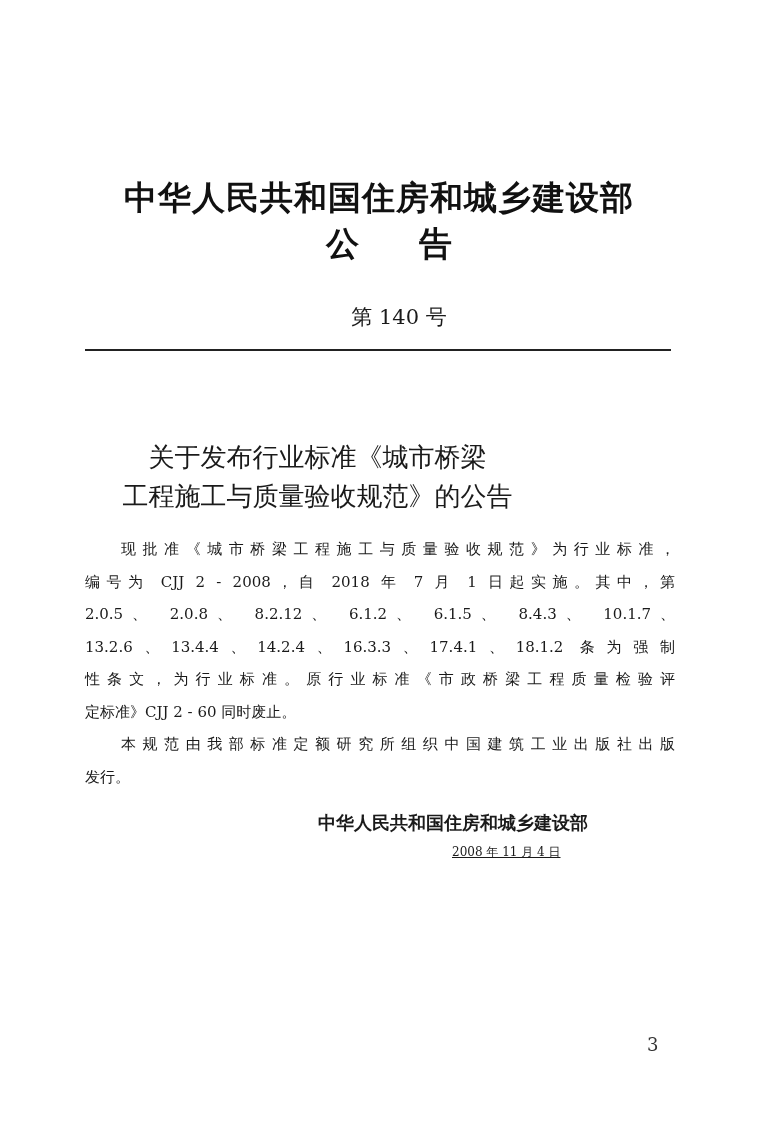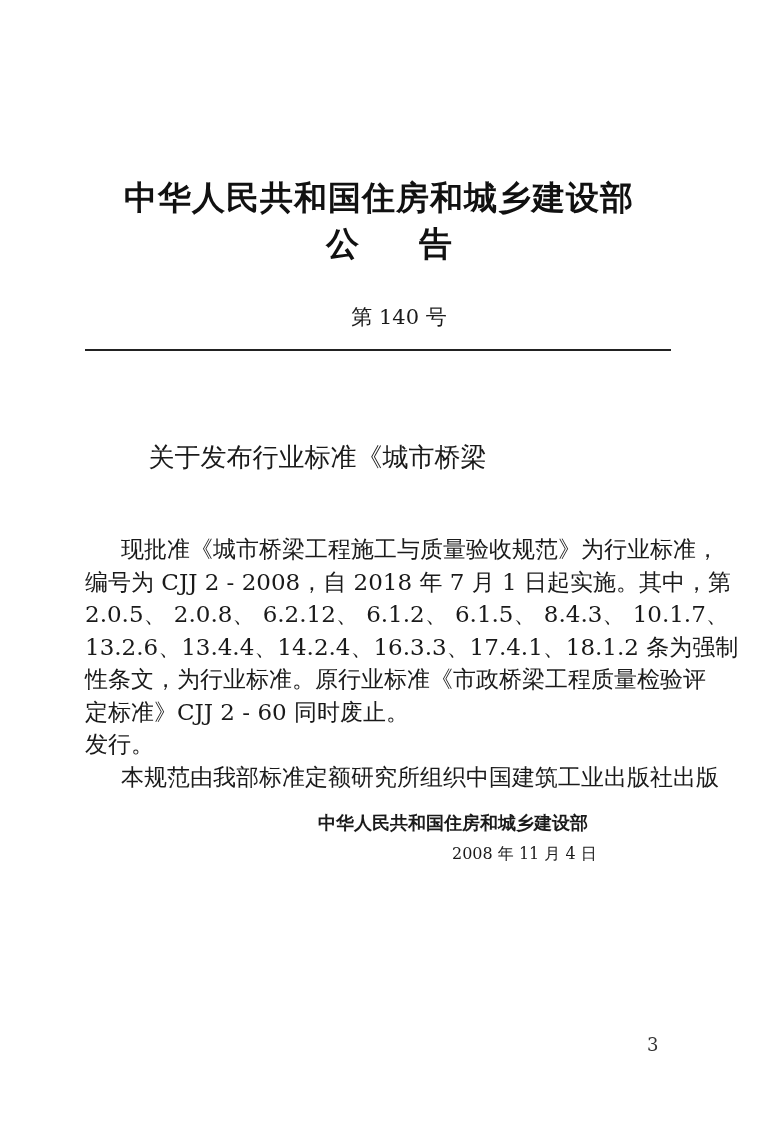--- a/index.html
+++ b/index.html
@@ -35,58 +35,59 @@
     height: 2px; background: #222;
   }
   .notice-heading {
     position: absolute; left: 0; width: 635px; top: 418px;
     text-align: center; font-size: 26px; line-height: 39px;
     color: #1a1a1a;
     margin-top: 20px;
   }
   .body-text {
     position: absolute; left: 85px; width: 590px; top: 533px;
-    font-size: 23px; line-height: 32.5px; color: #1a1a1a;
+    font-size: 15px; line-height: 32.5px; color: #1a1a1a;
   }
   .body-text .line { white-space: nowrap; text-align: justify; text-align-last: justify; display: block; }
   .body-text .line.last { text-align-last: left; }
   .body-text .indent { padding-left: 36px; }
   .signature-org {
     position: absolute; left: 318px; top: 811px;
     font-family: "DejaVu Sans", "Liberation Sans", sans-serif;
     font-weight: bold; font-size: 18px; color: #1a1a1a;
   }
   .signature-date {
     position: absolute; left: 452px; top: 844px;
-    font-size: 16px; color: #1a1a1a;
+    font-size: 12px; color: #1a1a1a; text-decoration: underline;
   }
   .page-number {
     position: absolute; left: 647px; top: 1034px;
     font-size: 18px; color: #333;
   }
 </style>
 </head>
 <body>
 
 <div class="ministry-title">中华人民共和国住房和城乡建设部</div>
 <div class="notice-label">公告</div>
 <div class="issue-number">第 140 号</div>
 <div class="rule"></div>
 
 <div class="notice-heading">
   <div>关于发布行业标准《城市桥梁</div>
+  <div>工程施工与质量验收规范》的公告</div>
 </div>
 
 <div class="body-text">
   <span class="line indent">现批准《城市桥梁工程施工与质量验收规范》为行业标准，</span>
   <span class="line">编号为 CJJ 2 - 2008，自 2018 年 7 月 1 日起实施。其中，第</span>
-  <span class="line">2.0.5、 2.0.8、 6.2.12、 6.1.2、 6.1.5、 8.4.3、 10.1.7、</span>
+  <span class="line">2.0.5、 2.0.8、 8.2.12、 6.1.2、 6.1.5、 8.4.3、 10.1.7、</span>
   <span class="line">13.2.6、13.4.4、14.2.4、16.3.3、17.4.1、18.1.2 条为强制</span>
   <span class="line">性条文，为行业标准。原行业标准《市政桥梁工程质量检验评</span>
   <span class="line last">定标准》CJJ 2 - 60 同时废止。</span>
+  <span class="line indent">本规范由我部标准定额研究所组织中国建筑工业出版社出版</span>
   <span class="line last">发行。</span>
-  <span class="line indent">本规范由我部标准定额研究所组织中国建筑工业出版社出版</span>
 </div>
 
 <div class="signature-org">中华人民共和国住房和城乡建设部</div>
 <div class="signature-date">2008 年 11 月 4 日</div>
 
 <div class="page-number">3</div>
 
 </body></html>

